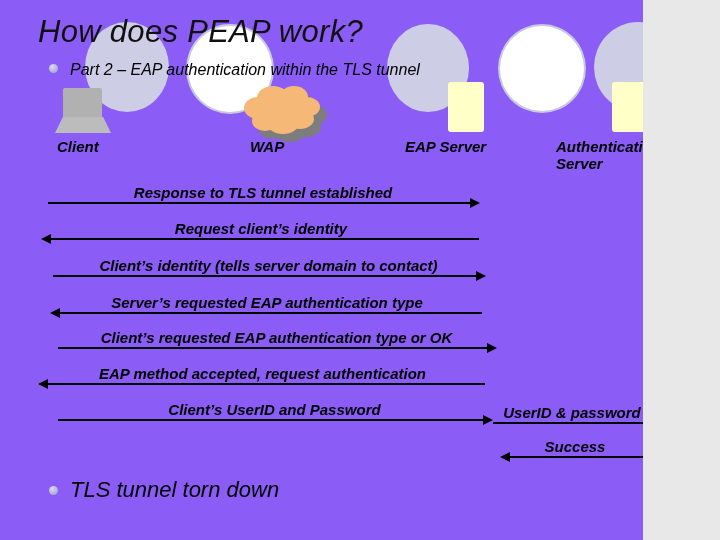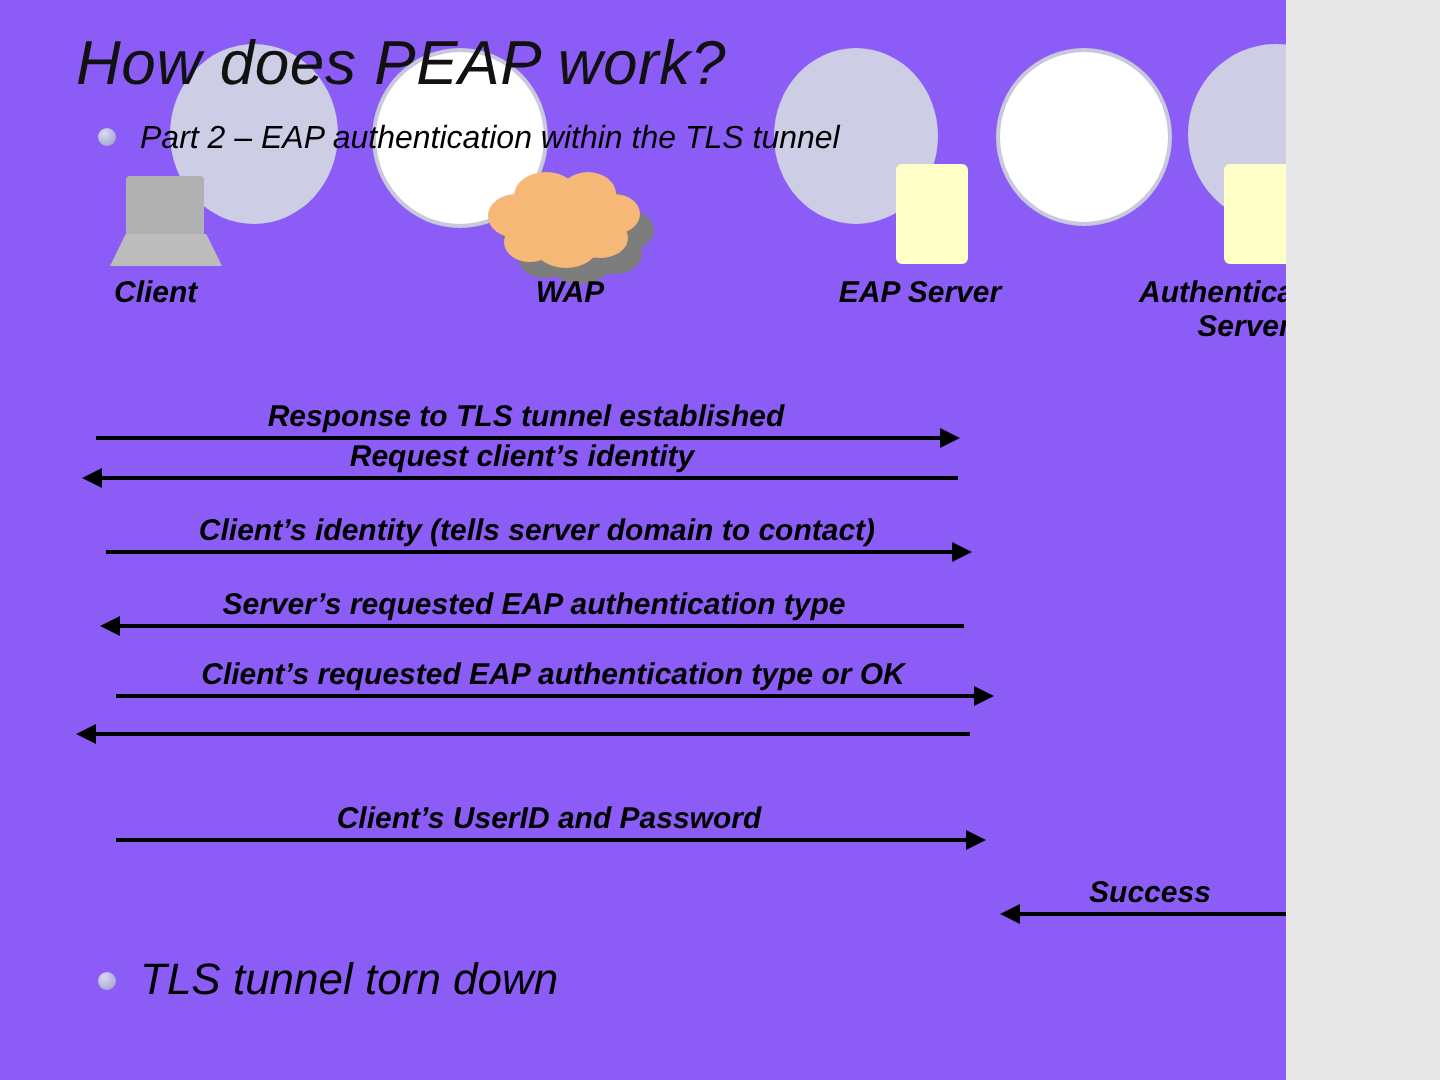--- a/index.html
+++ b/index.html
@@ -27,21 +27,21 @@
 
   
   .client-icon{position:absolute;left:55px;top:88px;width:56px;height:46px;z-index:2;}
   .client-monitor{position:absolute;left:8px;top:0;width:39px;height:30px;background:#b1b1b1;border-radius:2px;}
   .client-base{position:absolute;left:0;top:29px;width:56px;height:16px;background:#bcbcbc;
     clip-path:polygon(14% 0,86% 0,100% 100%,0 100%);}
   .cloud-icon{position:absolute;left:238px;top:80px;width:92px;height:62px;z-index:2;}
   .server-box{position:absolute;width:36px;height:50px;background:#ffffc8;border-radius:3px;z-index:2;}
 
   .actor-label{position:absolute;font-size:15px;line-height:17px;font-weight:bold;z-index:3;}
-  .actor-label.center{text-align:center;}
+  .actor-label.center{text-align:left;}
 
   
   .msg{position:absolute;z-index:3;}
   .msg-label{font-size:15px;line-height:17px;font-weight:bold;text-align:center;white-space:nowrap;}
   .msg-line{position:relative;height:2px;background:#000;margin-top:1px;}
   .msg-line.arrow-right::after{
     content:"";position:absolute;right:-2px;top:-4px;width:0;height:0;
     border-left:10px solid #000;border-top:5px solid transparent;border-bottom:5px solid transparent;
   }
   .msg-line.arrow-left::before{
@@ -96,21 +96,21 @@
   </div>
 
   <div class="server-box" style="left:448px;top:82px;"></div>
   <div class="server-box" style="left:612px;top:82px;"></div>
 
   <div class="actor-label" style="left:57px;top:138px;">Client</div>
   <div class="actor-label center" style="left:250px;top:138px;width:70px;">WAP</div>
   <div class="actor-label center" style="left:405px;top:138px;width:110px;">EAP Server</div>
   <div class="actor-label center" style="left:556px;top:138px;width:132px;">Authentication Server</div>
 
-  <div class="msg" style="left:48px;top:184px;width:430px;margin-top:16px;">
+  <div class="msg" style="left:48px;top:184px;width:430px;">
     <div class="msg-label">Response to TLS tunnel established</div>
     <div class="msg-line arrow-right"></div>
   </div>
 
   <div class="msg" style="left:43px;top:220px;width:436px;">
     <div class="msg-label">Request client’s identity</div>
     <div class="msg-line arrow-left"></div>
   </div>
 
   <div class="msg" style="left:52px;top:294px;width:430px;">
@@ -122,25 +122,30 @@
     <div class="msg-label">Client’s identity (tells server domain to contact)</div>
     <div class="msg-line arrow-right"></div>
   </div>
 
   <div class="msg" style="left:58px;top:329px;width:437px;">
     <div class="msg-label">Client’s requested EAP authentication type or OK</div>
     <div class="msg-line arrow-right"></div>
   </div>
 
   <div class="msg" style="left:40px;top:365px;width:445px;">
+    <div class="msg-label">EAP method accepted, request authentication</div>
     <div class="msg-line arrow-left"></div>
   </div>
 
   <div class="msg" style="left:58px;top:401px;width:433px;">
     <div class="msg-label">Client’s UserID and Password</div>
+    <div class="msg-line arrow-right"></div>
+  </div>
+  <div class="msg" style="left:493px;top:404px;width:158px;">
+    <div class="msg-label">UserID &amp; password</div>
     <div class="msg-line arrow-right"></div>
   </div>
 
   <div class="msg" style="left:502px;top:438px;width:146px;">
     <div class="msg-label">Success</div>
     <div class="msg-line arrow-left"></div>
   </div>
 
   <div class="bullet" style="left:49px;top:486px;"></div>
   <div class="bullet-text bottom" style="left:70px;top:480px;">TLS tunnel torn down</div>

